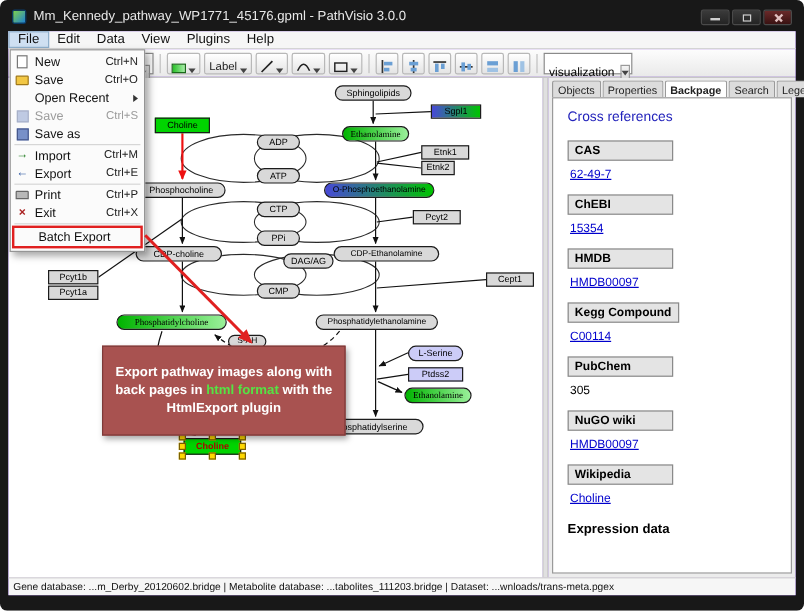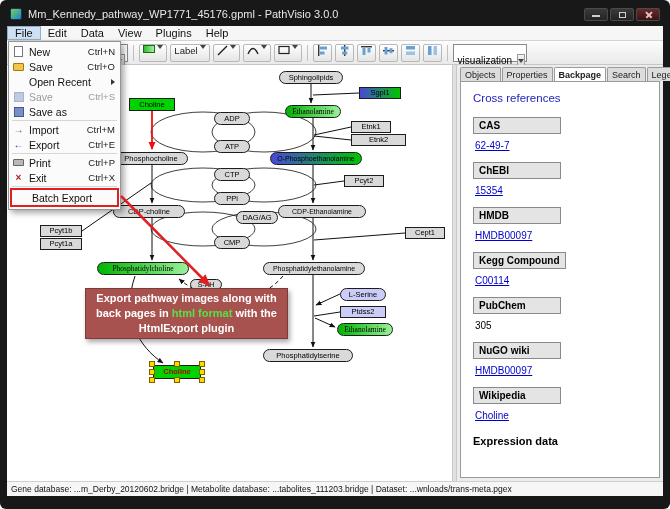--- a/index.html
+++ b/index.html
@@ -23,21 +23,21 @@
   
   .client { position:absolute; left:7px; top:26px; width:656px; height:470px; background:#6d28d9; display:flex; flex-direction:column; }
 
   .menubar { height:15px; background:#f6f6f6; border-bottom:1px solid #d4d4d4; display:flex; align-items:center; font-size:11px; color:#111; }
   .menu-item { padding:0 7px; height:100%; display:flex; align-items:center; }
   .menu-item.openmenu { background:#cfe0f2; border:1px solid #8fb0cc; }
 
   .toolbar { height:24px; background:linear-gradient(#fdfdfd,#e9e9e9); border-bottom:1px solid #c6c6c6; display:flex; align-items:center; gap:3px; padding:0 4px; }
   .tsep { width:1px; height:16px; background:#c0c0c0; margin:0 2px; }
   .tlabel { font-size:10px; color:#222; }
-  .tbtn { height:18px; min-width:18px; display:flex; align-items:flex-start; justify-content:center; gap:2px; border:1px solid #b8b8b8; border-radius:2px; background:linear-gradient(#ffffff,#e4e4e4); font-size:9.5px; color:#222; padding:0 3px; }
+  .tbtn { height:18px; min-width:18px; display:flex; align-items:flex-end; justify-content:center; gap:2px; border:1px solid #b8b8b8; border-radius:2px; background:linear-gradient(#ffffff,#e4e4e4); font-size:9.5px; color:#222; padding:0 3px; }
   .combo { height:17px; background:#fff; border:1px solid #8a8a8a; display:flex; align-items:center; gap:5px; font-size:10px; padding:16px 2px 0 4px; }
   .carrow { width:0; height:0; border-left:3.5px solid transparent; border-right:3.5px solid transparent; border-top:4px solid #444; }
   .combo .cbox { width:13px; height:13px; background:linear-gradient(#f4f4f4,#d8d8d8); border:1px solid #9a9a9a; display:flex; align-items:center; justify-content:center; }
   .ic-disk { width:11px; height:11px; background:#5577bb; border:1px solid #33486e; position:relative; }
   .ic-disk:after { content:""; position:absolute; left:2px; bottom:0; width:6px; height:5px; background:#dce6f4; }
   .ic-node { width:12px; height:8px; background:linear-gradient(90deg,#28c028,#a8eea8); border:1px solid #1a6a1a; }
 
   .main { flex:1; display:flex; position:relative; min-height:0; }
   .canvas { position:relative; width:445px; background:#ffffff; overflow:hidden; }
   .edges { position:absolute; left:0; top:0; z-index:1; }
@@ -54,21 +54,21 @@
   .gene { border-radius:0; }
   .redtext { color:#b00000; font-weight:bold; }
 
   .handles { position:absolute; z-index:3; pointer-events:none; }
   .handle { position:absolute; width:6px; height:6px; background:#ffd800; border:1px solid #7a6000; }
   .h-tl{left:-4px;top:-4px;} .h-tc{left:50%;margin-left:-3px;top:-4px;} .h-tr{right:-4px;top:-4px;}
   .h-ml{left:-4px;top:50%;margin-top:-3px;} .h-mr{right:-4px;top:50%;margin-top:-3px;}
   .h-bl{left:-4px;bottom:-4px;} .h-bc{left:50%;margin-left:-3px;bottom:-4px;} .h-br{right:-4px;bottom:-4px;}
 
   
-  .annotation { position:absolute; z-index:40; left:78px; top:223px; width:203px; background:#a85250; border:1px solid #7d3a38; box-shadow:2px 3px 5px rgba(0,0,0,.35); color:#fff; font-weight:bold; font-size:11px; line-height:1.35; text-align:center; padding:2px 8px; }
+  .annotation { position:absolute; z-index:40; left:78px; top:223px; width:203px; background:#a85250; border:1px solid #7d3a38; box-shadow:2px 3px 5px rgba(0,0,0,.35); color:#fff; font-weight:bold; font-size:11px; line-height:1.35; text-align:center; padding:14px 8px; }
   .annotation .hl { color:#55e344; }
 
   
   .sidebar { flex:1; background:#ececec; display:flex; flex-direction:column; min-width:0; }
   .tabs { display:flex; gap:1px; padding:2px 3px 0; }
   .tab { font-size:9px; padding:2px 4px 1px; background:#dcdcdc; border:1px solid #9a9a9a; border-bottom:none; border-radius:2px 2px 0 0; color:#222; }
   .tab.active { background:#ffffff; font-weight:bold; }
   .sidebar-content { flex:1; background:#fff; border:1px solid #9a9a9a; margin:0 3px 3px; padding:10px 12px 6px; font-size:10px; overflow:hidden; }
   .xref-heading { color:#2323bb; font-weight:normal; font-size:11.5px; margin-bottom:2px; }
   .xref-header { display:inline-block; min-width:88px; border:1px solid #8a8a8a; background:#e4e4e4; font-weight:bold; font-size:10px; padding:2px 5px; margin-top:11px; }
@@ -266,21 +266,21 @@
           <line x1="145" y1="46" x2="145" y2="84" stroke="#ee1010" stroke-width="1.8" marker-end="url(#ar)"></line>
         </svg>
 
         <div class="node stadium" style="left:272px;top:6px;width:64px;height:13px">Sphingolipids</div>
         <div class="node gene grad-bluegreen" style="left:352px;top:22px;width:42px;height:12px">Sgpl1</div>
         <div class="node green" style="left:122px;top:33px;width:46px;height:13px">Choline</div>
         <div class="node stadium grad-green" style="left:278px;top:40px;width:56px;height:13px">Ethanolamine</div>
         <div class="node stadium" style="left:207px;top:47px;width:36px;height:13px">ADP</div>
         <div class="node stadium" style="left:207px;top:75px;width:36px;height:13px">ATP</div>
         <div class="node gene" style="left:344px;top:56px;width:40px;height:12px">Etnk1</div>
-        <div class="node gene" style="left:344px;top:69px;width:55px;height:12px">Etnk2</div>
+        <div class="node gene" style="left:344px;top:69px;width:28px;height:12px">Etnk2</div>
         <div class="node stadium" style="left:107px;top:87px;width:74px;height:13px">Phosphocholine</div>
         <div class="node stadium grad-bluegreen small" style="left:263px;top:87px;width:92px;height:13px">O-Phosphoethanolamine</div>
         <div class="node stadium" style="left:207px;top:103px;width:36px;height:13px">CTP</div>
         <div class="node stadium" style="left:207px;top:127px;width:36px;height:13px">PPi</div>
         <div class="node gene" style="left:337px;top:110px;width:40px;height:12px">Pcyt2</div>
         <div class="node stadium" style="left:106px;top:140px;width:72px;height:13px">CDP-choline</div>
         <div class="node stadium small" style="left:271px;top:140px;width:88px;height:13px">CDP-Ethanolamine</div>
         <div class="node stadium" style="left:229px;top:146px;width:42px;height:13px">DAG/AG</div>
         <div class="node stadium" style="left:207px;top:171px;width:36px;height:13px">CMP</div>
         <div class="node gene" style="left:398px;top:162px;width:40px;height:12px">Cept1</div>

